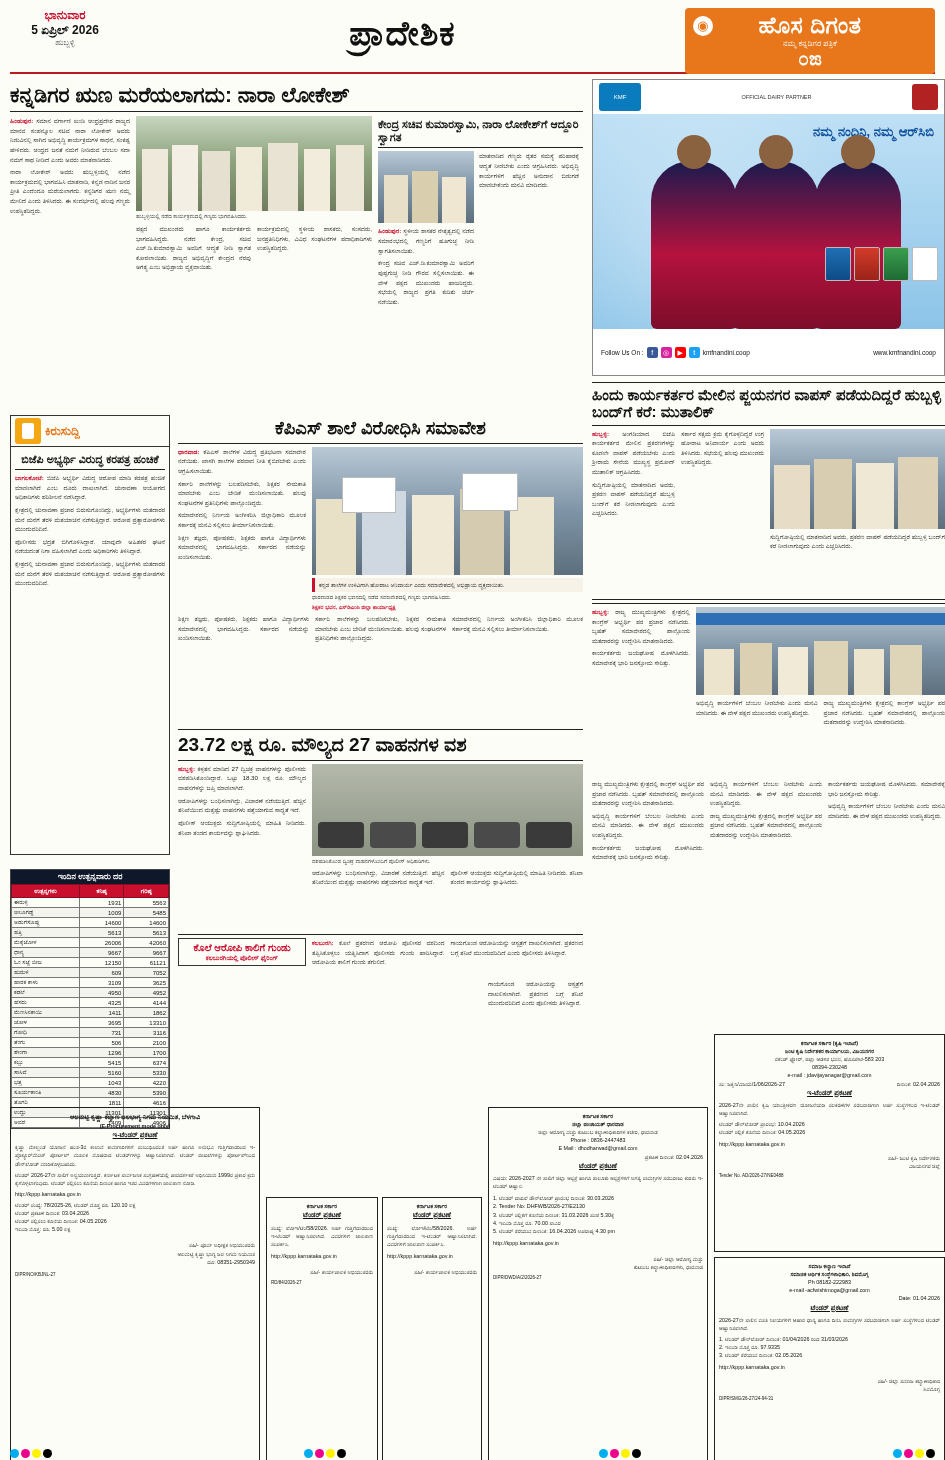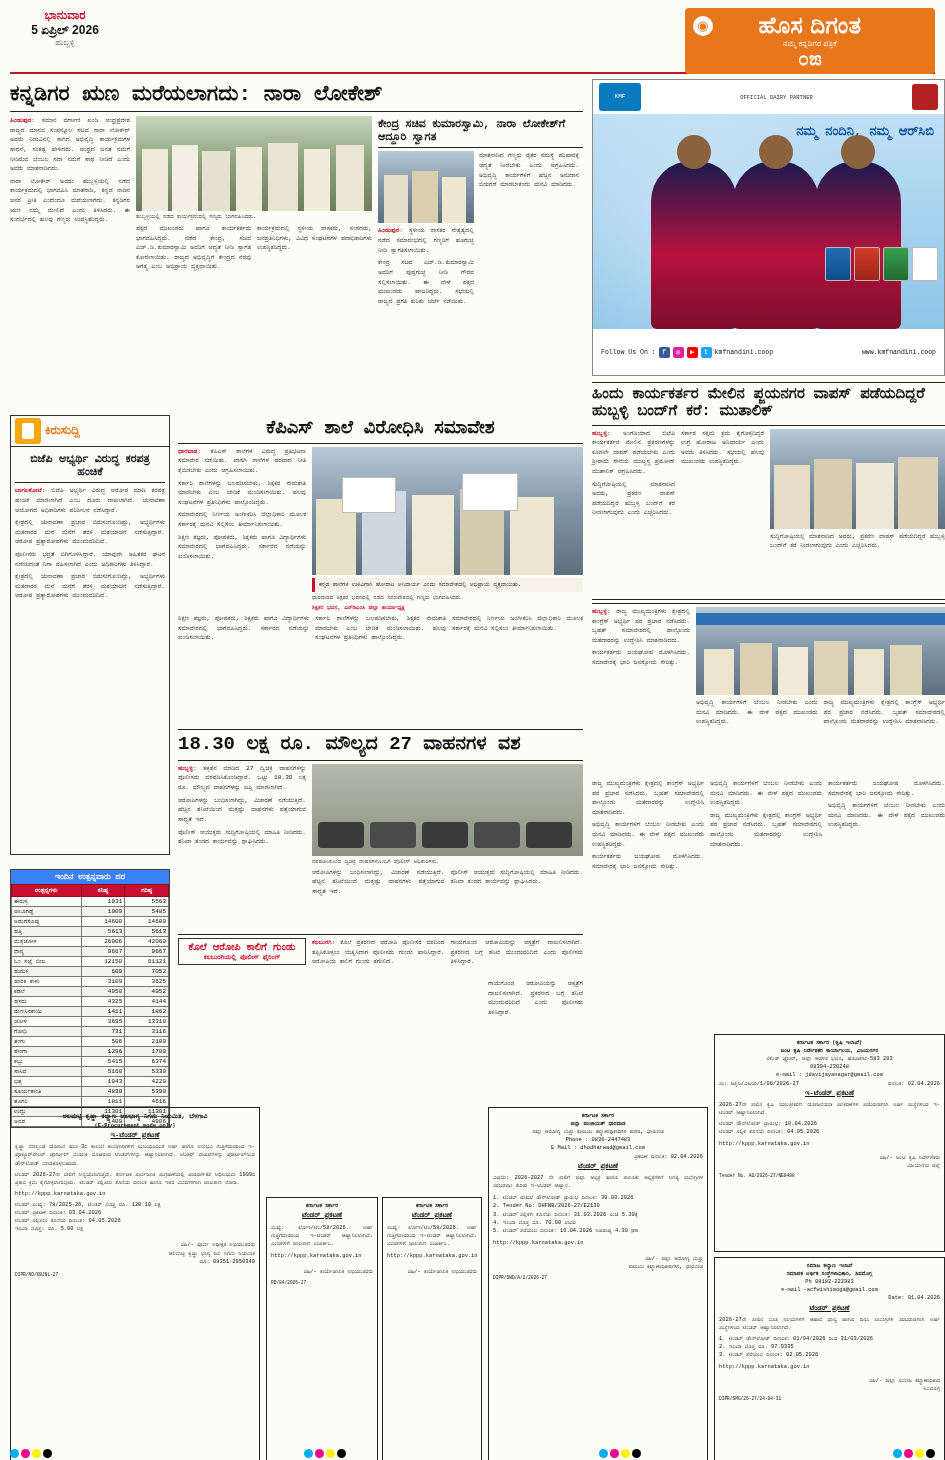--- a/index.html
+++ b/index.html
@@ -101,29 +101,30 @@
 <body>
 
 <div class="page">
 
   <div class="masthead">
     <div class="dateblock">
       <div class="day">ಭಾನುವಾರ</div>
       <div class="date">5 ಏಪ್ರಿಲ್ 2026</div>
       <div class="place">ಹುಬ್ಬಳ್ಳಿ</div>
     </div>
+    <div class="section-title">ಪ್ರಾದೇಶಿಕ</div>
     <div class="brand">
       <div class="globe">◉</div>
       <div class="bname">ಹೊಸ ದಿಗಂತ</div>
       <div class="bsub">ನಮ್ಮ ಕನ್ನಡಿಗರ ಪತ್ರಿಕೆ</div>
       <div class="bnum">೦ಙ</div>
     </div>
   </div>
 
-  <div class="content" style="height:1370px;font-family:Liberation Mono, monospace;">
+  <div class="content" style="height:1370px;">
 
     <div class="story1">
       <h2 class="head">ಕನ್ನಡಿಗರ ಋಣ ಮರೆಯಲಾಗದು: ನಾರಾ ಲೋಕೇಶ್</h2>
       <div class="rule" style="margin-bottom:4px;"></div>
 
       <div style="display:flex; gap:6px;">
 
         <div style="width:120px;">
           <div class="kn">
             <p><span class="redlead">ಹಿಂಡುಪುರ:</span>
@@ -322,21 +323,21 @@
             <p>ಸರ್ಕಾರಿ ಶಾಲೆಗಳನ್ನು ಬಲಪಡಿಸಬೇಕು, ಶಿಕ್ಷಕರ ನೇಮಕಾತಿ ಮಾಡಬೇಕು ಎಂಬ ಬೇಡಿಕೆ ಮಂಡಿಸಲಾಯಿತು. ಹಲವು ಸಂಘಟನೆಗಳ ಪ್ರತಿನಿಧಿಗಳು ಪಾಲ್ಗೊಂಡಿದ್ದರು.</p>
           </div>
         <div class="kn" style="flex:1;">
             <p>ಸಮಾವೇಶದಲ್ಲಿ ನಿರ್ಣಯ ಅಂಗೀಕರಿಸಿ ಜಿಲ್ಲಾಧಿಕಾರಿ ಮೂಲಕ ಸರ್ಕಾರಕ್ಕೆ ಮನವಿ ಸಲ್ಲಿಸಲು ತೀರ್ಮಾನಿಸಲಾಯಿತು.</p>
           </div>
       </div>
     </div>
 
     <div style="position:absolute;left:168px;top:650px;width:405px;">
       <div class="rule" style="margin-bottom:4px;"></div>
-      <h3 class="head" style="font-size:19px;">18.30 ಲಕ್ಷ ರೂ. ಮೌಲ್ಯದ 27 ವಾಹನಗಳ ವಶ</h3>
+      <h3 class="head" style="font-size:19px;">23.72 ಲಕ್ಷ ರೂ. ಮೌಲ್ಯದ 27 ವಾಹನಗಳ ವಶ</h3>
       <div class="rule" style="margin-bottom:3px;"></div>
       <div style="display:flex;gap:6px;">
         <div style="width:128px;" class="kn">
           <p><span class="redlead">ಹುಬ್ಬಳ್ಳಿ:</span>
              <span>ಕಳ್ಳತನ ಮಾಡಿದ 27 ದ್ವಿಚಕ್ರ ವಾಹನಗಳನ್ನು ಪೊಲೀಸರು ವಶಪಡಿಸಿಕೊಂಡಿದ್ದಾರೆ. ಒಟ್ಟು 18.30 ಲಕ್ಷ ರೂ. ಮೌಲ್ಯದ ವಾಹನಗಳನ್ನು ಜಪ್ತಿ ಮಾಡಲಾಗಿದೆ.</span></p>
           <p>ಆರೋಪಿಗಳನ್ನು ಬಂಧಿಸಲಾಗಿದ್ದು, ವಿಚಾರಣೆ ನಡೆಯುತ್ತಿದೆ. ಹೆಚ್ಚಿನ ತನಿಖೆಯಿಂದ ಮತ್ತಷ್ಟು ವಾಹನಗಳು ಪತ್ತೆಯಾಗುವ ಸಾಧ್ಯತೆ ಇದೆ.</p>
           <p>ಪೊಲೀಸ್ ಆಯುಕ್ತರು ಸುದ್ದಿಗೋಷ್ಠಿಯಲ್ಲಿ ಮಾಹಿತಿ ನೀಡಿದರು. ತನಿಖಾ ತಂಡದ ಕಾರ್ಯವನ್ನು ಶ್ಲಾಘಿಸಿದರು.</p>
         </div>
         <div style="flex:1;">
           <div class="photo" style="height:92px;background:linear-gradient(180deg,#b4b9ab,#8c9382);">
@@ -372,21 +373,21 @@
           <p><span class="redlead">ಕಲಬುರಗಿ:</span>
              <span>ಕೊಲೆ ಪ್ರಕರಣದ ಆರೋಪಿ ಪೊಲೀಸರ ವಶದಿಂದ ತಪ್ಪಿಸಿಕೊಳ್ಳಲು ಯತ್ನಿಸಿದಾಗ ಪೊಲೀಸರು ಗುಂಡು ಹಾರಿಸಿದ್ದಾರೆ. ಆರೋಪಿಯ ಕಾಲಿಗೆ ಗುಂಡು ತಗುಲಿದೆ.</span></p>
         </div>
         <div style="flex:1;" class="kn">
           <p>ಗಾಯಗೊಂಡ ಆರೋಪಿಯನ್ನು ಆಸ್ಪತ್ರೆಗೆ ದಾಖಲಿಸಲಾಗಿದೆ. ಪ್ರಕರಣದ ಬಗ್ಗೆ ತನಿಖೆ ಮುಂದುವರಿದಿದೆ ಎಂದು ಪೊಲೀಸರು ತಿಳಿಸಿದ್ದಾರೆ.</p>
         </div>
       </div>
     </div>
 
     <div class="box tblwrap" style="position:absolute;left:0;top:790px;width:160px;">
-      <div style="background:#3b82f6;color:#fff;text-align:center;font-size:8px;font-weight:bold;padding:2px;">ಇಂದಿನ ಉತ್ಪನ್ನವಾರು ದರ</div>
+      <div style="background:#0f172a;color:#fff;text-align:center;font-size:8px;font-weight:bold;padding:2px;">ಇಂದಿನ ಉತ್ಪನ್ನವಾರು ದರ</div>
       <table>
         <thead>
             <tr>
           <th>ಉತ್ಪನ್ನಗಳು</th>
           <th>ಕನಿಷ್ಠ</th>
           <th>ಗರಿಷ್ಠ</th>
         </tr>
           </thead>
         <tbody id="rates-body">
             <tr>

